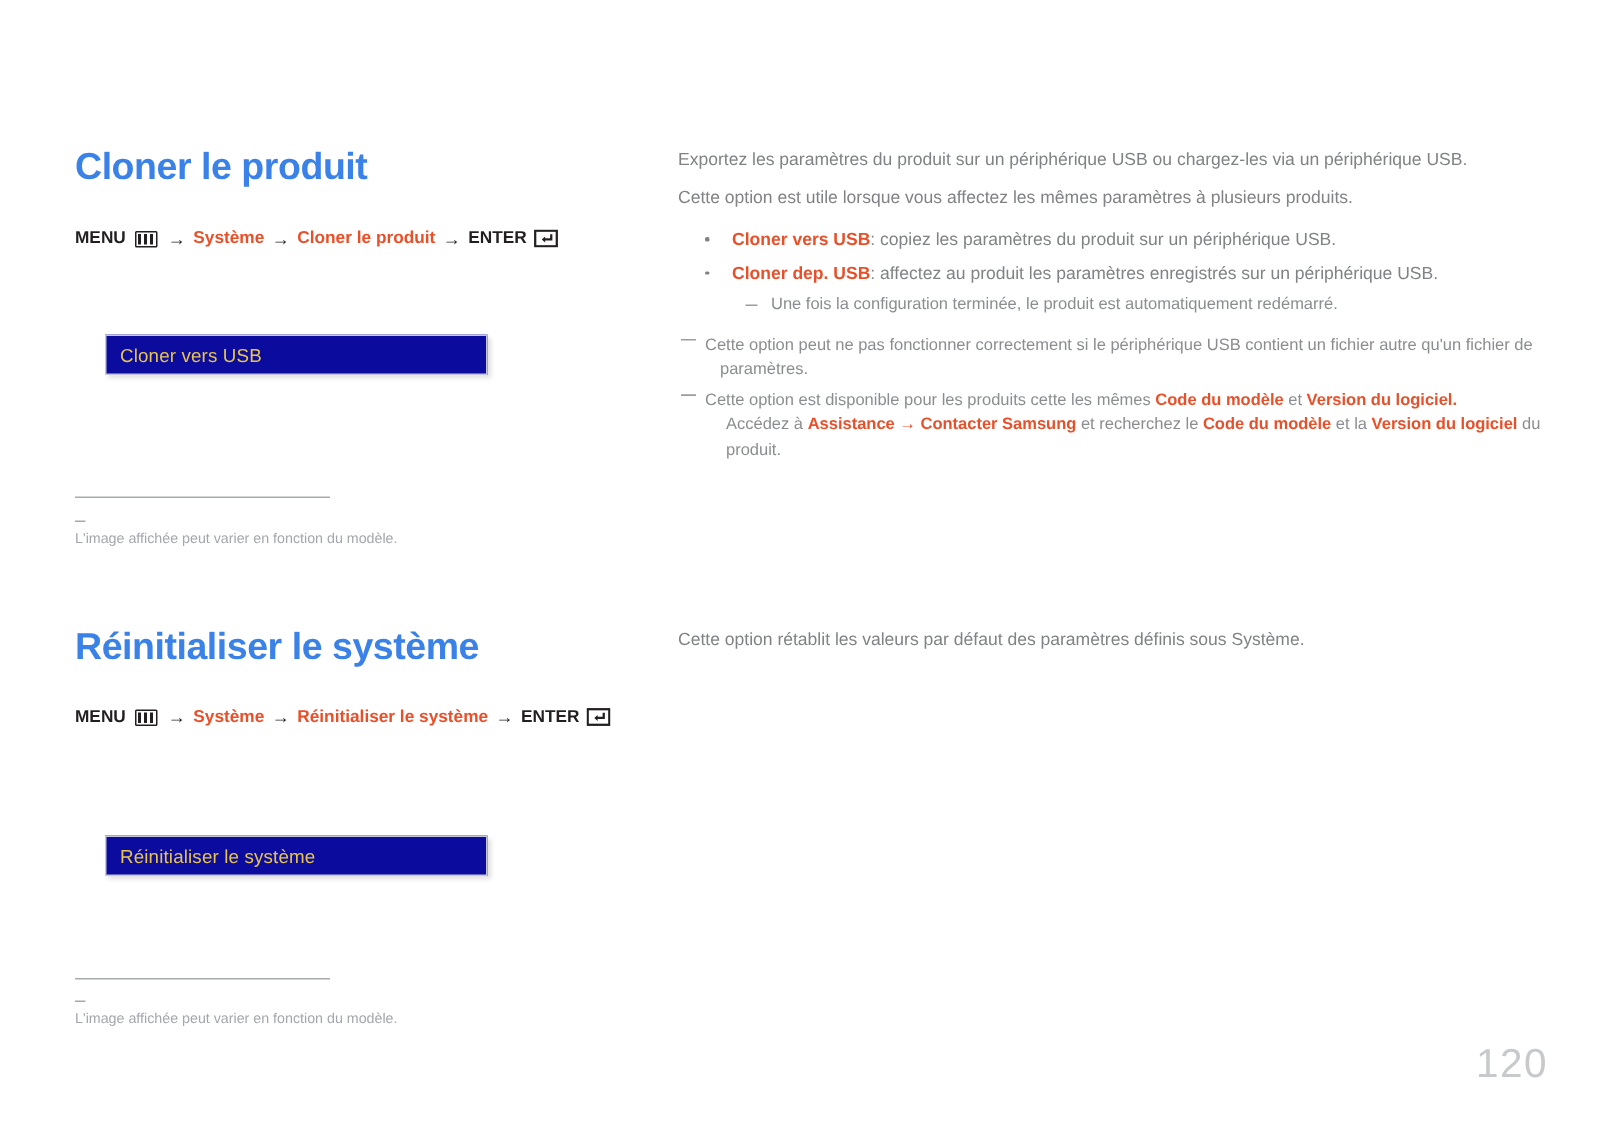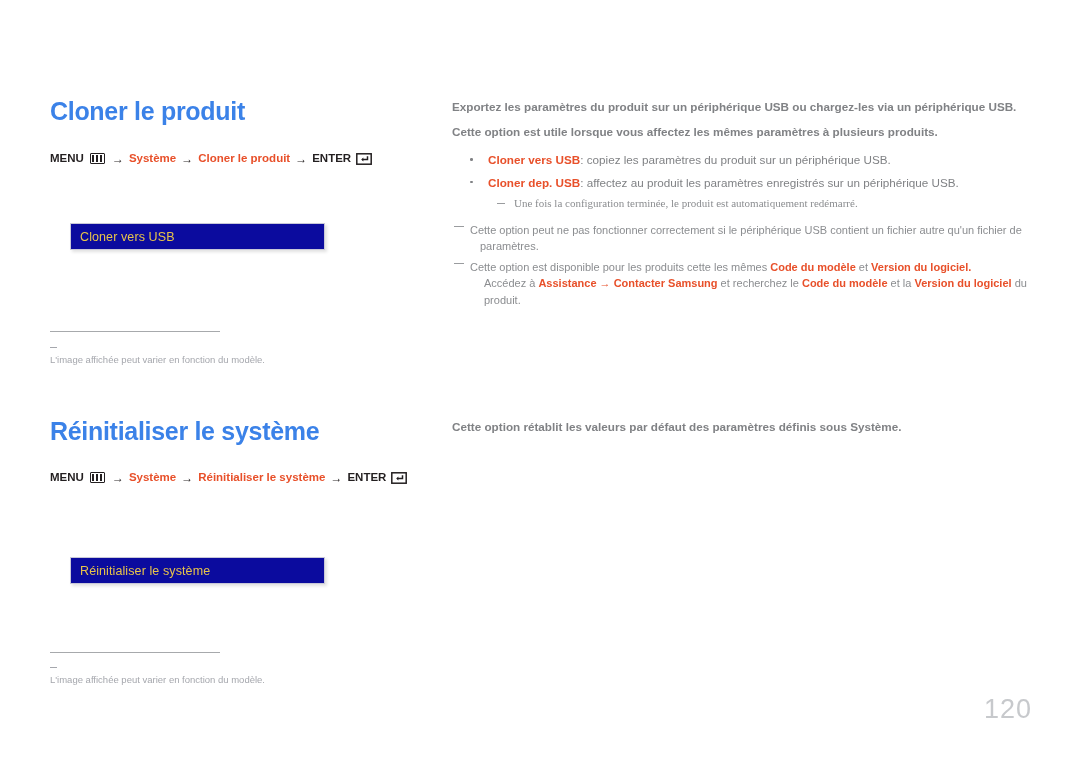--- a/index.html
+++ b/index.html
@@ -36,21 +36,21 @@
     white-space: nowrap;
   }
 
   
   .breadcrumb {
     font-size: 11.5px;
     font-weight: bold;
     color: #231f20;
     white-space: nowrap;
     display: flex;
-    align-items: flex-start;
+    align-items: flex-end;
     gap: 4px;
     line-height: 1;
   }
   .breadcrumb .crumb-red { color: #e8502a; }
   .breadcrumb .crumb-dark { color: #231f20; }
   .breadcrumb .arrow {
     color: #231f20;
     font-weight: normal;
     font-size: 12px;
     padding: 0 1px;
@@ -133,21 +133,20 @@
     margin-top: 6px;
     flex: none;
   }
 
   
   .para {
     font-size: 11.7px;
     line-height: 1.55;
     color: #808285;
     margin: 0 0 7px 0;
-    font-weight: bold;
   }
 
   .bullet-list { margin: 10px; padding: 0; list-style: none; }
   .bullet-item {
     position: relative;
     padding-left: 26px;
     font-size: 11.7px;
     line-height: 1.6;
     color: #808285;
     margin-bottom: 4px;
@@ -157,21 +156,21 @@
     left: 8px;
     top: 7px;
     width: 2.5px;
     height: 2.5px;
     background: #808285;
     border-radius: 50%;
   }
   .term { color: #e8502a; font-weight: bold; }
 
   
-  .sub-list { margin: 2px 0 0 0; padding: 0; list-style: none; font-family: Liberation Serif, serif; }
+  .sub-list { margin: 2px 0 0 0; padding: 0; list-style: none; }
   .sub-item {
     position: relative;
     padding-left: 26px;
     font-size: 11px;
     line-height: 1.55;
     color: #8b8d90;
     margin-bottom: 2px;
   }
   .sub-item > .sdash {
     position: absolute;

